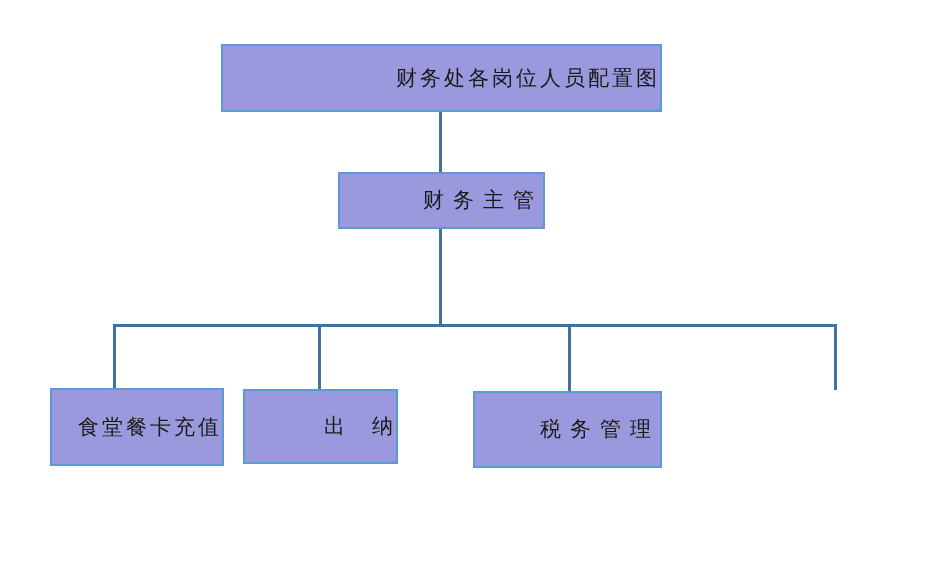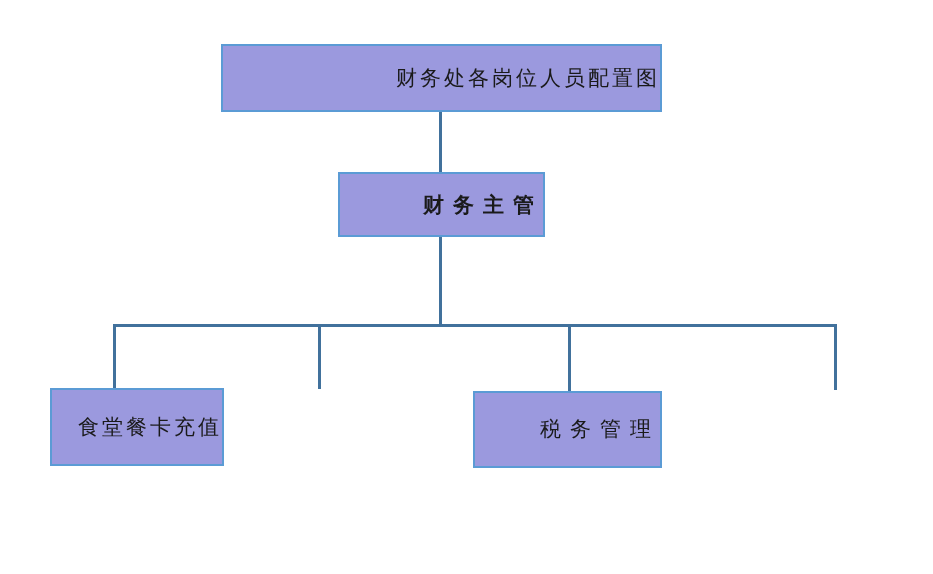--- a/index.html
+++ b/index.html
@@ -38,21 +38,21 @@
     align-items: center;
     justify-content: flex-end;
     text-align: center;
     color: var(--text);
     font-size: 21px;
     line-height: 1;
   }
   .node span { white-space: nowrap; }
 
   #node-root    { left: 221px; top: 44px;  width: 441px; height: 68px; letter-spacing: 3px; }
-  #node-manager { left: 338px; top: 172px; width: 207px; height: 65px; letter-spacing: 9px; padding-left: 9px; font-weight: bold; }
+  #node-manager { left: 338px; top: 172px; width: 207px; height: 57px; letter-spacing: 9px; padding-left: 9px; }
   #node-leaf-0  { left: 18px;  top: 388px; width: 174px; height: 78px; letter-spacing: 3px; margin-left: 32px; }
   #node-leaf-1  { left: 243px; top: 389px; width: 155px; height: 75px; letter-spacing: 3px; }
   #node-leaf-2  { left: 473px; top: 391px; width: 189px; height: 77px; letter-spacing: 9px; padding-left: 7px; }
   #node-leaf-3  { left: 750px; top: 390px; width: 162px; height: 74px; letter-spacing: 5px; padding-left: 5px; }
 
   #conn-root-manager { left: 439px; top: 112px; height: 60px; }
   #conn-manager-bus  { left: 439px; top: 229px; height: 96px; }
   #conn-bus          { left: 113px; top: 324px; width: 724px; }
   #conn-drop-0       { left: 113px; top: 324px; height: 64px; }
   #conn-drop-1       { left: 318px; top: 324px; height: 65px; }
@@ -77,19 +77,22 @@
   </div>
 
   <div class="node" id="node-manager">
     <span>财务主管</span>
   </div>
 
   <div class="node" id="node-leaf-0">
     <span>食堂餐卡充值</span>
   </div>
 
+  <div class="node" id="node-leaf-1">
+    <span>出　纳</span>
+  </div>
 
   <div class="node" id="node-leaf-2">
     <span>税务管理</span>
   </div>
 
 
 </div>
 
 </body></html>

